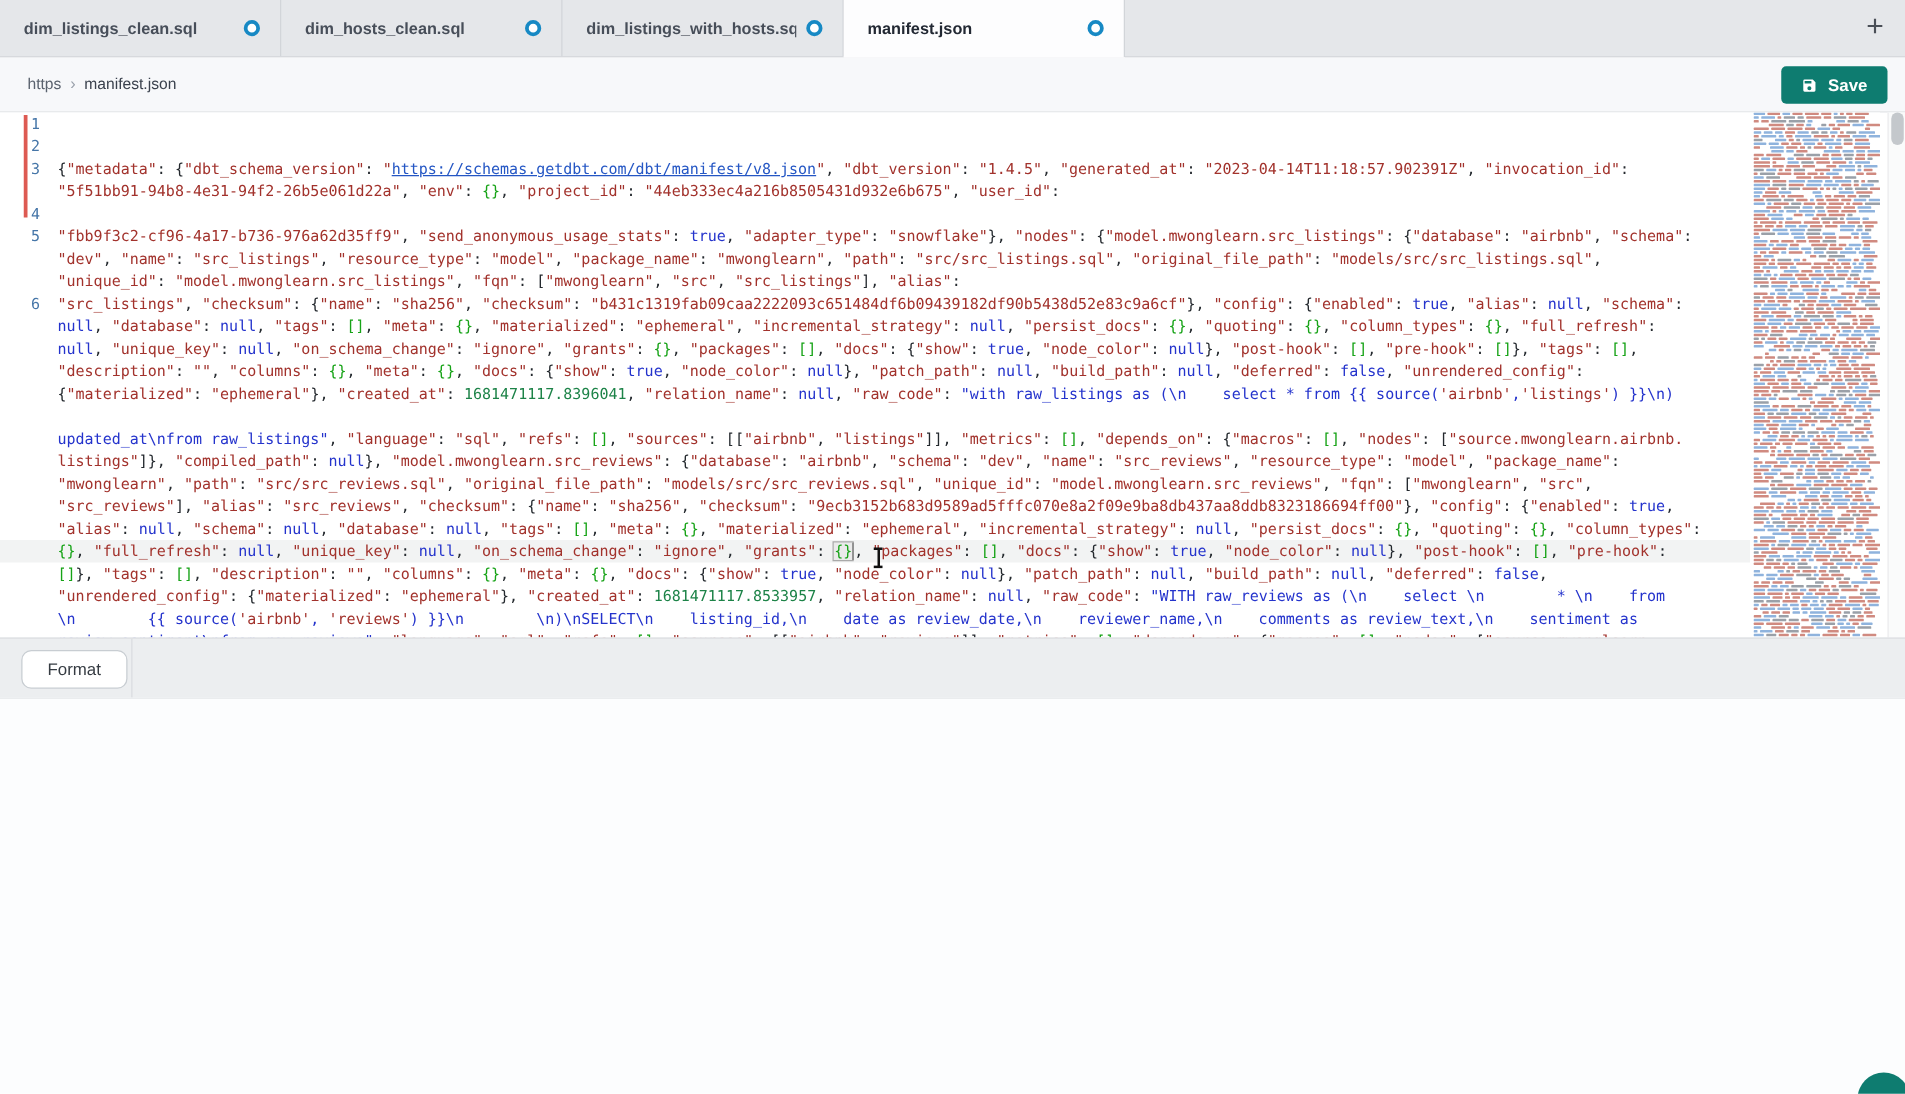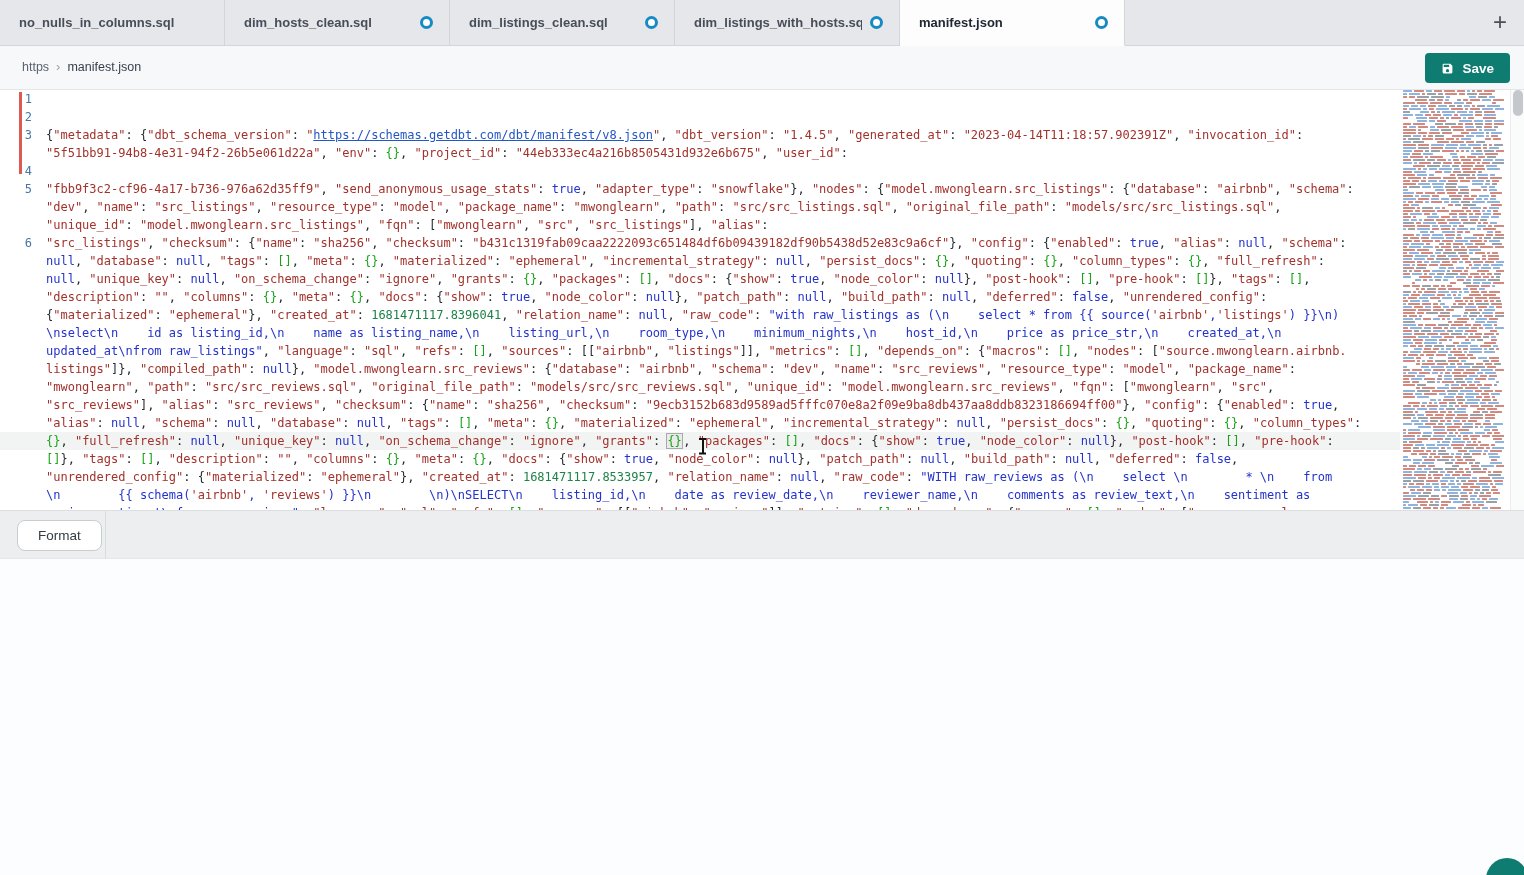--- a/index.html
+++ b/index.html
@@ -69,29 +69,26 @@
   .fbar-divider{position:absolute;left:105px;top:0;width:1px;height:48px;background:#d9dcdf;}
   .lowerpane{position:absolute;left:0;top:558px;width:1524px;height:317px;background:#fcfdfe;
              border-top:1px solid #e4e6e9;box-sizing:border-box;}
   .helpbubble{position:absolute;left:1486px;top:858px;width:42px;height:42px;border-radius:50%;
               background:#0e7c70;cursor:pointer;}
 </style>
 </head>
 <body>
 
 <div class="tabbar" id="tabbar">
-  <div class="tab">
-      <span class="tlabel">no_nulls_in_columns.sql</span>
+    <div class="tab">
+      <span class="tlabel">dim_listings_clean.sql</span>
+      <span class="dot"></span>
     </div>
     <div class="tab">
       <span class="tlabel">dim_hosts_clean.sql</span>
-      <span class="dot"></span>
-    </div>
-    <div class="tab">
-      <span class="tlabel">dim_listings_clean.sql</span>
       <span class="dot"></span>
     </div>
     <div class="tab">
       <span class="tlabel">dim_listings_with_hosts.sql</span>
       <span class="dot"></span>
     </div>
     <div class="tab active">
       <span class="tlabel">manifest.json</span>
       <span class="dot"></span>
     </div>
@@ -121,30 +118,30 @@
       <div class="code-row"><div class="gutter"></div><div class="row-text"><span class="tok-s">"5f51bb91-94b8-4e31-94f2-26b5e061d22a"</span><span class="tok-p">, </span><span class="tok-s">"env"</span><span class="tok-p">: </span><span class="tok-b">{}</span><span class="tok-p">, </span><span class="tok-s">"project_id"</span><span class="tok-p">: </span><span class="tok-s">"44eb333ec4a216b8505431d932e6b675"</span><span class="tok-p">, </span><span class="tok-s">"user_id"</span><span class="tok-p">:</span></div></div>
       <div class="code-row"><div class="gutter">4</div><div class="row-text"></div></div>
       <div class="code-row"><div class="gutter">5</div><div class="row-text"><span class="tok-s">"fbb9f3c2-cf96-4a17-b736-976a62d35ff9"</span><span class="tok-p">, </span><span class="tok-s">"send_anonymous_usage_stats"</span><span class="tok-p">: </span><span class="tok-a">true</span><span class="tok-p">, </span><span class="tok-s">"adapter_type"</span><span class="tok-p">: </span><span class="tok-s">"snowflake"</span><span class="tok-p">}, </span><span class="tok-s">"nodes"</span><span class="tok-p">: {</span><span class="tok-s">"model.mwonglearn.src_listings"</span><span class="tok-p">: {</span><span class="tok-s">"database"</span><span class="tok-p">: </span><span class="tok-s">"airbnb"</span><span class="tok-p">, </span><span class="tok-s">"schema"</span><span class="tok-p">:</span></div></div>
       <div class="code-row"><div class="gutter"></div><div class="row-text"><span class="tok-s">"dev"</span><span class="tok-p">, </span><span class="tok-s">"name"</span><span class="tok-p">: </span><span class="tok-s">"src_listings"</span><span class="tok-p">, </span><span class="tok-s">"resource_type"</span><span class="tok-p">: </span><span class="tok-s">"model"</span><span class="tok-p">, </span><span class="tok-s">"package_name"</span><span class="tok-p">: </span><span class="tok-s">"mwonglearn"</span><span class="tok-p">, </span><span class="tok-s">"path"</span><span class="tok-p">: </span><span class="tok-s">"src/src_listings.sql"</span><span class="tok-p">, </span><span class="tok-s">"original_file_path"</span><span class="tok-p">: </span><span class="tok-s">"models/src/src_listings.sql"</span><span class="tok-p">,</span></div></div>
       <div class="code-row"><div class="gutter"></div><div class="row-text"><span class="tok-s">"unique_id"</span><span class="tok-p">: </span><span class="tok-s">"model.mwonglearn.src_listings"</span><span class="tok-p">, </span><span class="tok-s">"fqn"</span><span class="tok-p">: [</span><span class="tok-s">"mwonglearn"</span><span class="tok-p">, </span><span class="tok-s">"src"</span><span class="tok-p">, </span><span class="tok-s">"src_listings"</span><span class="tok-p">], </span><span class="tok-s">"alias"</span><span class="tok-p">:</span></div></div>
       <div class="code-row"><div class="gutter">6</div><div class="row-text"><span class="tok-s">"src_listings"</span><span class="tok-p">, </span><span class="tok-s">"checksum"</span><span class="tok-p">: {</span><span class="tok-s">"name"</span><span class="tok-p">: </span><span class="tok-s">"sha256"</span><span class="tok-p">, </span><span class="tok-s">"checksum"</span><span class="tok-p">: </span><span class="tok-s">"b431c1319fab09caa2222093c651484df6b09439182df90b5438d52e83c9a6cf"</span><span class="tok-p">}, </span><span class="tok-s">"config"</span><span class="tok-p">: {</span><span class="tok-s">"enabled"</span><span class="tok-p">: </span><span class="tok-a">true</span><span class="tok-p">, </span><span class="tok-s">"alias"</span><span class="tok-p">: </span><span class="tok-a">null</span><span class="tok-p">, </span><span class="tok-s">"schema"</span><span class="tok-p">:</span></div></div>
       <div class="code-row"><div class="gutter"></div><div class="row-text"><span class="tok-a">null</span><span class="tok-p">, </span><span class="tok-s">"database"</span><span class="tok-p">: </span><span class="tok-a">null</span><span class="tok-p">, </span><span class="tok-s">"tags"</span><span class="tok-p">: </span><span class="tok-b">[]</span><span class="tok-p">, </span><span class="tok-s">"meta"</span><span class="tok-p">: </span><span class="tok-b">{}</span><span class="tok-p">, </span><span class="tok-s">"materialized"</span><span class="tok-p">: </span><span class="tok-s">"ephemeral"</span><span class="tok-p">, </span><span class="tok-s">"incremental_strategy"</span><span class="tok-p">: </span><span class="tok-a">null</span><span class="tok-p">, </span><span class="tok-s">"persist_docs"</span><span class="tok-p">: </span><span class="tok-b">{}</span><span class="tok-p">, </span><span class="tok-s">"quoting"</span><span class="tok-p">: </span><span class="tok-b">{}</span><span class="tok-p">, </span><span class="tok-s">"column_types"</span><span class="tok-p">: </span><span class="tok-b">{}</span><span class="tok-p">, </span><span class="tok-s">"full_refresh"</span><span class="tok-p">:</span></div></div>
       <div class="code-row"><div class="gutter"></div><div class="row-text"><span class="tok-a">null</span><span class="tok-p">, </span><span class="tok-s">"unique_key"</span><span class="tok-p">: </span><span class="tok-a">null</span><span class="tok-p">, </span><span class="tok-s">"on_schema_change"</span><span class="tok-p">: </span><span class="tok-s">"ignore"</span><span class="tok-p">, </span><span class="tok-s">"grants"</span><span class="tok-p">: </span><span class="tok-b">{}</span><span class="tok-p">, </span><span class="tok-s">"packages"</span><span class="tok-p">: </span><span class="tok-b">[]</span><span class="tok-p">, </span><span class="tok-s">"docs"</span><span class="tok-p">: {</span><span class="tok-s">"show"</span><span class="tok-p">: </span><span class="tok-a">true</span><span class="tok-p">, </span><span class="tok-s">"node_color"</span><span class="tok-p">: </span><span class="tok-a">null</span><span class="tok-p">}, </span><span class="tok-s">"post-hook"</span><span class="tok-p">: </span><span class="tok-b">[]</span><span class="tok-p">, </span><span class="tok-s">"pre-hook"</span><span class="tok-p">: </span><span class="tok-b">[]</span><span class="tok-p">}, </span><span class="tok-s">"tags"</span><span class="tok-p">: </span><span class="tok-b">[]</span><span class="tok-p">,</span></div></div>
       <div class="code-row"><div class="gutter"></div><div class="row-text"><span class="tok-s">"description"</span><span class="tok-p">: </span><span class="tok-s">""</span><span class="tok-p">, </span><span class="tok-s">"columns"</span><span class="tok-p">: </span><span class="tok-b">{}</span><span class="tok-p">, </span><span class="tok-s">"meta"</span><span class="tok-p">: </span><span class="tok-b">{}</span><span class="tok-p">, </span><span class="tok-s">"docs"</span><span class="tok-p">: {</span><span class="tok-s">"show"</span><span class="tok-p">: </span><span class="tok-a">true</span><span class="tok-p">, </span><span class="tok-s">"node_color"</span><span class="tok-p">: </span><span class="tok-a">null</span><span class="tok-p">}, </span><span class="tok-s">"patch_path"</span><span class="tok-p">: </span><span class="tok-a">null</span><span class="tok-p">, </span><span class="tok-s">"build_path"</span><span class="tok-p">: </span><span class="tok-a">null</span><span class="tok-p">, </span><span class="tok-s">"deferred"</span><span class="tok-p">: </span><span class="tok-a">false</span><span class="tok-p">, </span><span class="tok-s">"unrendered_config"</span><span class="tok-p">:</span></div></div>
       <div class="code-row"><div class="gutter"></div><div class="row-text"><span class="tok-p">{</span><span class="tok-s">"materialized"</span><span class="tok-p">: </span><span class="tok-s">"ephemeral"</span><span class="tok-p">}, </span><span class="tok-s">"created_at"</span><span class="tok-p">: </span><span class="tok-n">1681471117.8396041</span><span class="tok-p">, </span><span class="tok-s">"relation_name"</span><span class="tok-p">: </span><span class="tok-a">null</span><span class="tok-p">, </span><span class="tok-s">"raw_code"</span><span class="tok-p">: </span><span class="tok-a">"with raw_listings as (\n    select * from {{ source(</span><span class="tok-s">'airbnb'</span><span class="tok-a">,</span><span class="tok-s">'listings'</span><span class="tok-a">) }}\n)</span></div></div>
-      <div class="code-row"><div class="gutter"></div><div class="row-text"><span class="tok-a">\nselect\n    id as listing_id,\n    name as listing_name,\n    listing_url,\n    room_type,\n    minimum_nights,\n    host_id,\n    price as price_str,\n    created_at,\n</span></div></div>
+      <div class="code-row"><div class="gutter"></div></div>
       <div class="code-row"><div class="gutter"></div><div class="row-text"><span class="tok-a">updated_at\nfrom raw_listings"</span><span class="tok-p">, </span><span class="tok-s">"language"</span><span class="tok-p">: </span><span class="tok-s">"sql"</span><span class="tok-p">, </span><span class="tok-s">"refs"</span><span class="tok-p">: </span><span class="tok-b">[]</span><span class="tok-p">, </span><span class="tok-s">"sources"</span><span class="tok-p">: [[</span><span class="tok-s">"airbnb"</span><span class="tok-p">, </span><span class="tok-s">"listings"</span><span class="tok-p">]], </span><span class="tok-s">"metrics"</span><span class="tok-p">: </span><span class="tok-b">[]</span><span class="tok-p">, </span><span class="tok-s">"depends_on"</span><span class="tok-p">: {</span><span class="tok-s">"macros"</span><span class="tok-p">: </span><span class="tok-b">[]</span><span class="tok-p">, </span><span class="tok-s">"nodes"</span><span class="tok-p">: [</span><span class="tok-s">"source.mwonglearn.airbnb.</span></div></div>
       <div class="code-row"><div class="gutter"></div><div class="row-text"><span class="tok-s">listings"</span><span class="tok-p">]}, </span><span class="tok-s">"compiled_path"</span><span class="tok-p">: </span><span class="tok-a">null</span><span class="tok-p">}, </span><span class="tok-s">"model.mwonglearn.src_reviews"</span><span class="tok-p">: {</span><span class="tok-s">"database"</span><span class="tok-p">: </span><span class="tok-s">"airbnb"</span><span class="tok-p">, </span><span class="tok-s">"schema"</span><span class="tok-p">: </span><span class="tok-s">"dev"</span><span class="tok-p">, </span><span class="tok-s">"name"</span><span class="tok-p">: </span><span class="tok-s">"src_reviews"</span><span class="tok-p">, </span><span class="tok-s">"resource_type"</span><span class="tok-p">: </span><span class="tok-s">"model"</span><span class="tok-p">, </span><span class="tok-s">"package_name"</span><span class="tok-p">:</span></div></div>
       <div class="code-row"><div class="gutter"></div><div class="row-text"><span class="tok-s">"mwonglearn"</span><span class="tok-p">, </span><span class="tok-s">"path"</span><span class="tok-p">: </span><span class="tok-s">"src/src_reviews.sql"</span><span class="tok-p">, </span><span class="tok-s">"original_file_path"</span><span class="tok-p">: </span><span class="tok-s">"models/src/src_reviews.sql"</span><span class="tok-p">, </span><span class="tok-s">"unique_id"</span><span class="tok-p">: </span><span class="tok-s">"model.mwonglearn.src_reviews"</span><span class="tok-p">, </span><span class="tok-s">"fqn"</span><span class="tok-p">: [</span><span class="tok-s">"mwonglearn"</span><span class="tok-p">, </span><span class="tok-s">"src"</span><span class="tok-p">,</span></div></div>
       <div class="code-row"><div class="gutter"></div><div class="row-text"><span class="tok-s">"src_reviews"</span><span class="tok-p">], </span><span class="tok-s">"alias"</span><span class="tok-p">: </span><span class="tok-s">"src_reviews"</span><span class="tok-p">, </span><span class="tok-s">"checksum"</span><span class="tok-p">: {</span><span class="tok-s">"name"</span><span class="tok-p">: </span><span class="tok-s">"sha256"</span><span class="tok-p">, </span><span class="tok-s">"checksum"</span><span class="tok-p">: </span><span class="tok-s">"9ecb3152b683d9589ad5fffc070e8a2f09e9ba8db437aa8ddb8323186694ff00"</span><span class="tok-p">}, </span><span class="tok-s">"config"</span><span class="tok-p">: {</span><span class="tok-s">"enabled"</span><span class="tok-p">: </span><span class="tok-a">true</span><span class="tok-p">,</span></div></div>
       <div class="code-row"><div class="gutter"></div><div class="row-text"><span class="tok-s">"alias"</span><span class="tok-p">: </span><span class="tok-a">null</span><span class="tok-p">, </span><span class="tok-s">"schema"</span><span class="tok-p">: </span><span class="tok-a">null</span><span class="tok-p">, </span><span class="tok-s">"database"</span><span class="tok-p">: </span><span class="tok-a">null</span><span class="tok-p">, </span><span class="tok-s">"tags"</span><span class="tok-p">: </span><span class="tok-b">[]</span><span class="tok-p">, </span><span class="tok-s">"meta"</span><span class="tok-p">: </span><span class="tok-b">{}</span><span class="tok-p">, </span><span class="tok-s">"materialized"</span><span class="tok-p">: </span><span class="tok-s">"ephemeral"</span><span class="tok-p">, </span><span class="tok-s">"incremental_strategy"</span><span class="tok-p">: </span><span class="tok-a">null</span><span class="tok-p">, </span><span class="tok-s">"persist_docs"</span><span class="tok-p">: </span><span class="tok-b">{}</span><span class="tok-p">, </span><span class="tok-s">"quoting"</span><span class="tok-p">: </span><span class="tok-b">{}</span><span class="tok-p">, </span><span class="tok-s">"column_types"</span><span class="tok-p">:</span></div></div>
       <div class="code-row hl"><div class="gutter"></div><div class="row-text"><span class="tok-b">{}</span><span class="tok-p">, </span><span class="tok-s">"full_refresh"</span><span class="tok-p">: </span><span class="tok-a">null</span><span class="tok-p">, </span><span class="tok-s">"unique_key"</span><span class="tok-p">: </span><span class="tok-a">null</span><span class="tok-p">, </span><span class="tok-s">"on_schema_change"</span><span class="tok-p">: </span><span class="tok-s">"ignore"</span><span class="tok-p">, </span><span class="tok-s">"grants"</span><span class="tok-p">: </span><span class="tok-bm">{}</span><span class="caret"></span><span class="tok-p">, </span><span class="tok-s">"packages"</span><span class="tok-p">: </span><span class="tok-b">[]</span><span class="tok-p">, </span><span class="tok-s">"docs"</span><span class="tok-p">: {</span><span class="tok-s">"show"</span><span class="tok-p">: </span><span class="tok-a">true</span><span class="tok-p">, </span><span class="tok-s">"node_color"</span><span class="tok-p">: </span><span class="tok-a">null</span><span class="tok-p">}, </span><span class="tok-s">"post-hook"</span><span class="tok-p">: </span><span class="tok-b">[]</span><span class="tok-p">, </span><span class="tok-s">"pre-hook"</span><span class="tok-p">:</span></div></div>
       <div class="code-row"><div class="gutter"></div><div class="row-text"><span class="tok-b">[]</span><span class="tok-p">}, </span><span class="tok-s">"tags"</span><span class="tok-p">: </span><span class="tok-b">[]</span><span class="tok-p">, </span><span class="tok-s">"description"</span><span class="tok-p">: </span><span class="tok-s">""</span><span class="tok-p">, </span><span class="tok-s">"columns"</span><span class="tok-p">: </span><span class="tok-b">{}</span><span class="tok-p">, </span><span class="tok-s">"meta"</span><span class="tok-p">: </span><span class="tok-b">{}</span><span class="tok-p">, </span><span class="tok-s">"docs"</span><span class="tok-p">: {</span><span class="tok-s">"show"</span><span class="tok-p">: </span><span class="tok-a">true</span><span class="tok-p">, </span><span class="tok-s">"node_color"</span><span class="tok-p">: </span><span class="tok-a">null</span><span class="tok-p">}, </span><span class="tok-s">"patch_path"</span><span class="tok-p">: </span><span class="tok-a">null</span><span class="tok-p">, </span><span class="tok-s">"build_path"</span><span class="tok-p">: </span><span class="tok-a">null</span><span class="tok-p">, </span><span class="tok-s">"deferred"</span><span class="tok-p">: </span><span class="tok-a">false</span><span class="tok-p">,</span></div></div>
       <div class="code-row"><div class="gutter"></div><div class="row-text"><span class="tok-s">"unrendered_config"</span><span class="tok-p">: {</span><span class="tok-s">"materialized"</span><span class="tok-p">: </span><span class="tok-s">"ephemeral"</span><span class="tok-p">}, </span><span class="tok-s">"created_at"</span><span class="tok-p">: </span><span class="tok-n">1681471117.8533957</span><span class="tok-p">, </span><span class="tok-s">"relation_name"</span><span class="tok-p">: </span><span class="tok-a">null</span><span class="tok-p">, </span><span class="tok-s">"raw_code"</span><span class="tok-p">: </span><span class="tok-a">"WITH raw_reviews as (\n    select \n        * \n    from</span></div></div>
-      <div class="code-row"><div class="gutter"></div><div class="row-text"><span class="tok-a">\n        {{ schema(</span><span class="tok-s">'airbnb'</span><span class="tok-a">, </span><span class="tok-s">'reviews'</span><span class="tok-a">) }}\n        \n)\nSELECT\n    listing_id,\n    date as review_date,\n    reviewer_name,\n    comments as review_text,\n    sentiment as</span></div></div>
+      <div class="code-row"><div class="gutter"></div><div class="row-text"><span class="tok-a">\n        {{ source(</span><span class="tok-s">'airbnb'</span><span class="tok-a">, </span><span class="tok-s">'reviews'</span><span class="tok-a">) }}\n        \n)\nSELECT\n    listing_id,\n    date as review_date,\n    reviewer_name,\n    comments as review_text,\n    sentiment as</span></div></div>
       <div class="code-row"><div class="gutter"></div><div class="row-text"><span class="tok-a">review_sentiment\nfrom raw_reviews"</span><span class="tok-p">, </span><span class="tok-s">"language"</span><span class="tok-p">: </span><span class="tok-s">"sql"</span><span class="tok-p">, </span><span class="tok-s">"refs"</span><span class="tok-p">: </span><span class="tok-b">[]</span><span class="tok-p">, </span><span class="tok-s">"sources"</span><span class="tok-p">: [[</span><span class="tok-s">"airbnb"</span><span class="tok-p">, </span><span class="tok-s">"reviews"</span><span class="tok-p">]], </span><span class="tok-s">"metrics"</span><span class="tok-p">: </span><span class="tok-b">[]</span><span class="tok-p">, </span><span class="tok-s">"depends_on"</span><span class="tok-p">: {</span><span class="tok-s">"macros"</span><span class="tok-p">: </span><span class="tok-b">[]</span><span class="tok-p">, </span><span class="tok-s">"nodes"</span><span class="tok-p">: [</span><span class="tok-s">"source.mwonglearn.</span></div></div>
     </div>
 </div>
 <div class="ibeam"></div>
 
 <div class="minimap" id="minimap">
     <div class="mrow"><i style="background: rgb(143, 179, 221); width: 9px;"></i><i style="background: rgb(208, 138, 128); width: 10px;"></i><i style="background: rgb(143, 179, 221); width: 6px;"></i><i style="background: rgb(208, 138, 128); width: 8px;"></i><i style="background: rgb(208, 138, 128); width: 11px;"></i><i style="background: rgb(208, 138, 128); width: 8px;"></i><i style="background: rgb(143, 179, 221); width: 3px;"></i><i style="background: rgb(208, 138, 128); width: 3px;"></i><i style="background: rgb(208, 138, 128); width: 5px;"></i><i style="background: rgb(208, 138, 128); width: 11px;"></i></div>
     <div class="mrow"><i style="background: rgb(143, 179, 221); width: 4px;"></i><i style="background: rgb(143, 179, 221); width: 11px;"></i><i style="background: rgb(208, 138, 128); width: 3px;"></i><i style="background: rgb(154, 160, 168); width: 9px;"></i><i style="background: rgb(154, 160, 168); width: 5px;"></i><i style="background: rgb(208, 138, 128); width: 12px;"></i><i style="background: rgb(208, 138, 128); width: 6px;"></i><i style="background: rgb(154, 160, 168); width: 10px;"></i><i style="background: rgb(208, 138, 128); width: 13px;"></i><i style="width: 7px;"></i></div>
     <div class="mrow"><i style="background: rgb(208, 138, 128); width: 4px;"></i><i style="background: rgb(208, 138, 128); width: 6px;"></i><i style="background: rgb(154, 160, 168); width: 12px;"></i><i style="background: rgb(154, 160, 168); width: 13px;"></i><i style="background: rgb(143, 179, 221); width: 4px;"></i><i style="width: 4px;"></i><i style="width: 9px;"></i><i style="background: rgb(143, 179, 221); width: 7px;"></i><i style="background: rgb(154, 160, 168); width: 9px;"></i><i style="background: rgb(143, 179, 221); width: 6px;"></i></div>
     <div class="mrow"><i style="width: 10px;"></i><i style="background: rgb(208, 138, 128); width: 12px;"></i><i style="background: rgb(154, 160, 168); width: 6px;"></i><i style="background: rgb(208, 138, 128); width: 6px;"></i><i style="background: rgb(143, 179, 221); width: 4px;"></i><i style="width: 4px;"></i><i style="background: rgb(154, 160, 168); width: 4px;"></i><i style="background: rgb(208, 138, 128); width: 5px;"></i><i style="background: rgb(208, 138, 128); width: 10px;"></i><i style="background: rgb(143, 179, 221); width: 9px;"></i><i style="background: rgb(208, 138, 128); width: 11px;"></i></div>

